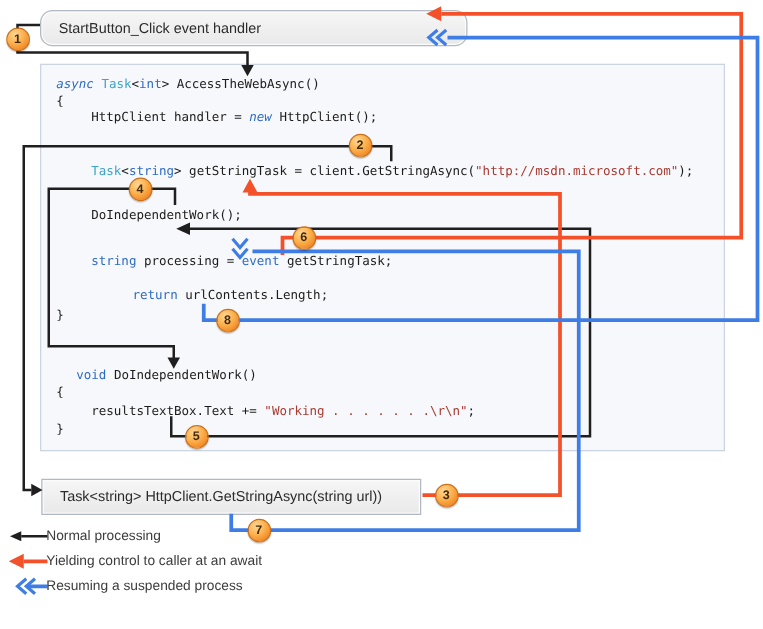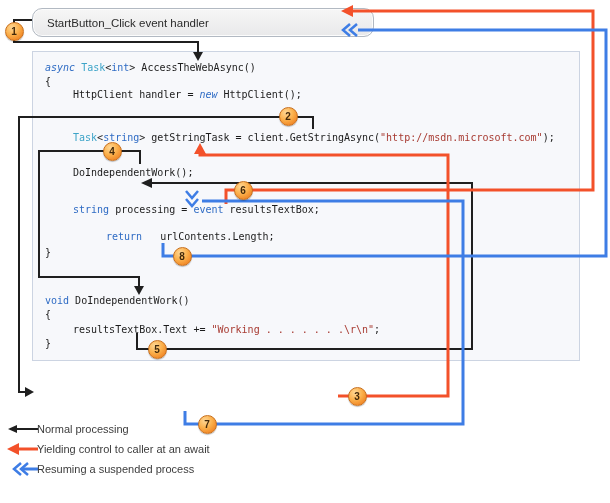--- a/index.html
+++ b/index.html
@@ -30,31 +30,34 @@
 <body>
 
 <div class="canvas">
 
   <div class="panel"></div>
 
   <div class="flowbox" id="topbox">
     <span>StartButton_Click event handler</span>
   </div>
 
+  <div class="flowbox" id="bottombox">
+    <span>Task&lt;string&gt;  HttpClient.GetStringAsync(string url))</span>
+  </div>
 
   <div id="code-lines">
       <div class="code-line" style="left: 45px; top: 62px;"><span style="color: rgb(46, 107, 196); font-style: italic;">async</span><span style="color: rgb(28, 28, 28);"> </span><span style="color: rgb(61, 164, 200);">Task</span><span style="color: rgb(28, 28, 28);">&lt;</span><span style="color: rgb(46, 107, 196);">int</span><span style="color: rgb(28, 28, 28);">&gt; AccessTheWebAsync()</span></div>
       <div class="code-line" style="left: 45px; top: 76px;"><span style="color: rgb(28, 28, 28);">{</span></div>
       <div class="code-line" style="left: 73px; top: 89px;"><span style="color: rgb(28, 28, 28);">HttpClient handler = </span><span style="color: rgb(46, 107, 196); font-style: italic;">new</span><span style="color: rgb(28, 28, 28);"> HttpClient();</span></div>
       <div class="code-line" style="left: 73px; top: 132px;"><span style="color: rgb(61, 164, 200);">Task</span><span style="color: rgb(28, 28, 28);">&lt;</span><span style="color: rgb(46, 107, 196);">string</span><span style="color: rgb(28, 28, 28);">&gt; getStringTask = client.GetStringAsync(</span><span style="color: rgb(168, 59, 50);">"http://msdn.microsoft.com"</span><span style="color: rgb(28, 28, 28);">);</span></div>
       <div class="code-line" style="left: 73px; top: 167px;"><span style="color: rgb(28, 28, 28);">DoIndependentWork();</span></div>
-      <div class="code-line" style="left: 73px; top: 204px;"><span style="color: rgb(46, 107, 196);">string</span><span style="color: rgb(28, 28, 28);"> processing = </span><span style="color: rgb(46, 107, 196);">event</span><span style="color: rgb(28, 28, 28);"> resultsTextBox;</span></div>
-      <div class="code-line" style="left: 73px; top: 231px;"><span style="color: rgb(46, 107, 196); margin-left: 33px;">return</span><span style="color: rgb(28, 28, 28); margin-left: 12px;"> urlContents.Length;</span></div>
+      <div class="code-line" style="left: 73px; top: 204px;"><span style="color: rgb(46, 107, 196);">string</span><span style="color: rgb(28, 28, 28);"> processing = </span><span style="color: rgb(46, 107, 196);">event</span><span style="color: rgb(28, 28, 28);"> getStringTask;</span></div>
+      <div class="code-line" style="left: 73px; top: 231px;"><span style="color: rgb(46, 107, 196); margin-left: 33px;">return</span><span style="color: rgb(28, 28, 28);"> urlContents.Length;</span></div>
       <div class="code-line" style="left: 45px; top: 247px;"><span style="color: rgb(28, 28, 28);">}</span></div>
-      <div class="code-line" style="left: 45px; top: 295px;"><span style="color: rgb(46, 107, 196);">void</span><span style="color: rgb(28, 28, 28);"> DoIndependentWork()</span></div>
+      <div class="code-line" style="left: 61px; top: 295px;"><span style="color: rgb(46, 107, 196);">void</span><span style="color: rgb(28, 28, 28);"> DoIndependentWork()</span></div>
       <div class="code-line" style="left: 45px; top: 309px;"><span style="color: rgb(28, 28, 28);">{</span></div>
       <div class="code-line" style="left: 73px; top: 324px;"><span style="color: rgb(28, 28, 28);">resultsTextBox.Text += </span><span style="color: rgb(168, 59, 50);">"Working . . . . . . .\r\n"</span><span style="color: rgb(28, 28, 28);">;</span></div>
       <div class="code-line" style="left: 45px; top: 338px;"><span style="color: rgb(28, 28, 28);">}</span></div>
     </div>
 
   <svg class="wires" width="610" height="503">
 
     <g>
       <path class="wire wire-black" stroke-width="2" d="M 32 20 H 14 V 42 H 198 V 53" stroke="#1f1f1f"></path>
       <polygon class="arrow-black" points="193,52 203,52 198,61" fill="#1f1f1f"></polygon>

